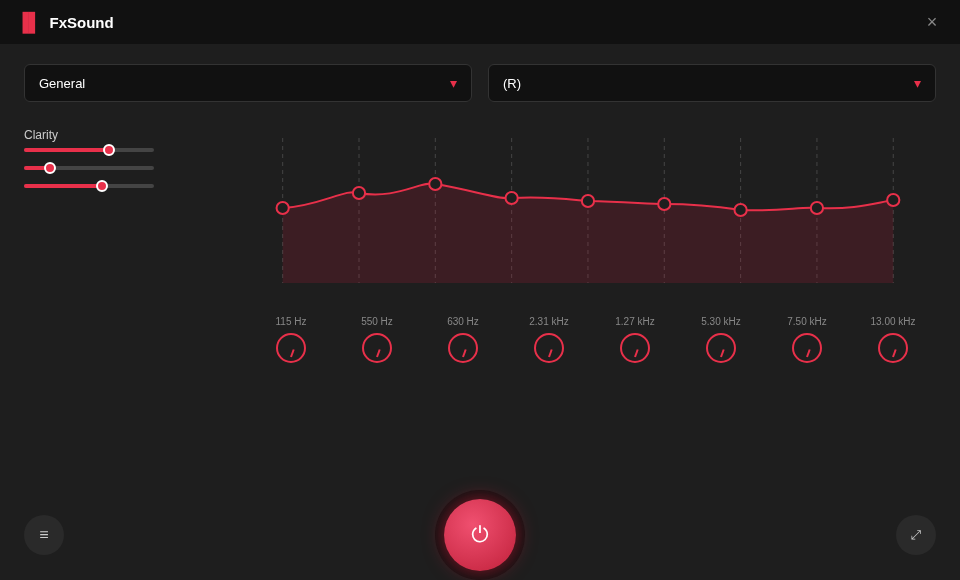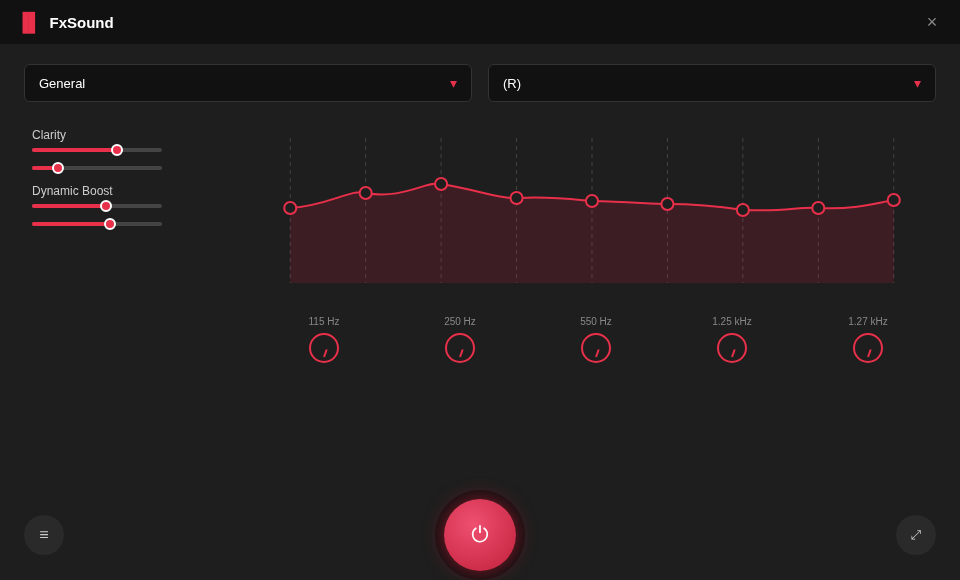--- a/index.html
+++ b/index.html
@@ -76,21 +76,20 @@
       gap: 0;
       flex: 1;
     }
     .sliders-panel {
       width: 220px;
       flex-shrink: 0;
       display: flex;
       flex-direction: column;
       gap: 14px;
       padding-top: 10px;
-      margin-left: 8px;
     }
     .slider-item {
       display: flex;
       flex-direction: column;
       gap: 6px;
     }
     .slider-label {
       color: #ccc;
       font-size: 12px;
     }
@@ -284,27 +283,20 @@
           <div class="slider-label">Clarity</div>
           <div class="slider-track">
             <div class="slider-fill" style="width: 65%;"></div>
             <div class="slider-thumb" style="left: 65%;"></div>
           </div>
         </div>
         <div class="slider-item">
           <div class="slider-track">
             <div class="slider-fill" style="width: 20%;"></div>
             <div class="slider-thumb" style="left: 20%;"></div>
-          </div>
-        </div>
-        <div class="slider-item">
-          <div class="slider-label">Dynamic Boost</div>
-          <div class="slider-track">
-            <div class="slider-fill" style="width: 57%;"></div>
-            <div class="slider-thumb" style="left: 57%;"></div>
           </div>
         </div>
         <div class="slider-item">
           <div class="slider-track">
             <div class="slider-fill" style="width: 60%;"></div>
             <div class="slider-thumb" style="left: 60%;"></div>
           </div>
         </div>
       </div>
 
@@ -337,33 +329,45 @@
           <circle cx="638" cy="72" r="6" class="eq-dot"></circle>
         </svg>
       </div>
 
       <div class="eq-labels-row" id="eq-bands-container">
       <div class="eq-band">
             <div class="eq-band-label">115 Hz</div>
             <div class="knob"></div>
           </div>
           <div class="eq-band">
-            <div class="eq-band-label">250 Hz</div>
-            <div class="knob"></div>
-          </div>
-          <div class="eq-band">
             <div class="eq-band-label">550 Hz</div>
             <div class="knob"></div>
           </div>
           <div class="eq-band">
-            <div class="eq-band-label">1.25 kHz</div>
+            <div class="eq-band-label">630 Hz</div>
+            <div class="knob"></div>
+          </div>
+          <div class="eq-band">
+            <div class="eq-band-label">2.31 kHz</div>
             <div class="knob"></div>
           </div>
           <div class="eq-band">
             <div class="eq-band-label">1.27 kHz</div>
+            <div class="knob"></div>
+          </div>
+          <div class="eq-band">
+            <div class="eq-band-label">5.30 kHz</div>
+            <div class="knob"></div>
+          </div>
+          <div class="eq-band">
+            <div class="eq-band-label">7.50 kHz</div>
+            <div class="knob"></div>
+          </div>
+          <div class="eq-band">
+            <div class="eq-band-label">13.00 kHz</div>
             <div class="knob"></div>
           </div>
         </div>
     </div>
   </div>
 </div>
 
 <div class="bottom-bar">
   <div class="menu-btn">≡</div>
   <div class="power-btn-outer">

